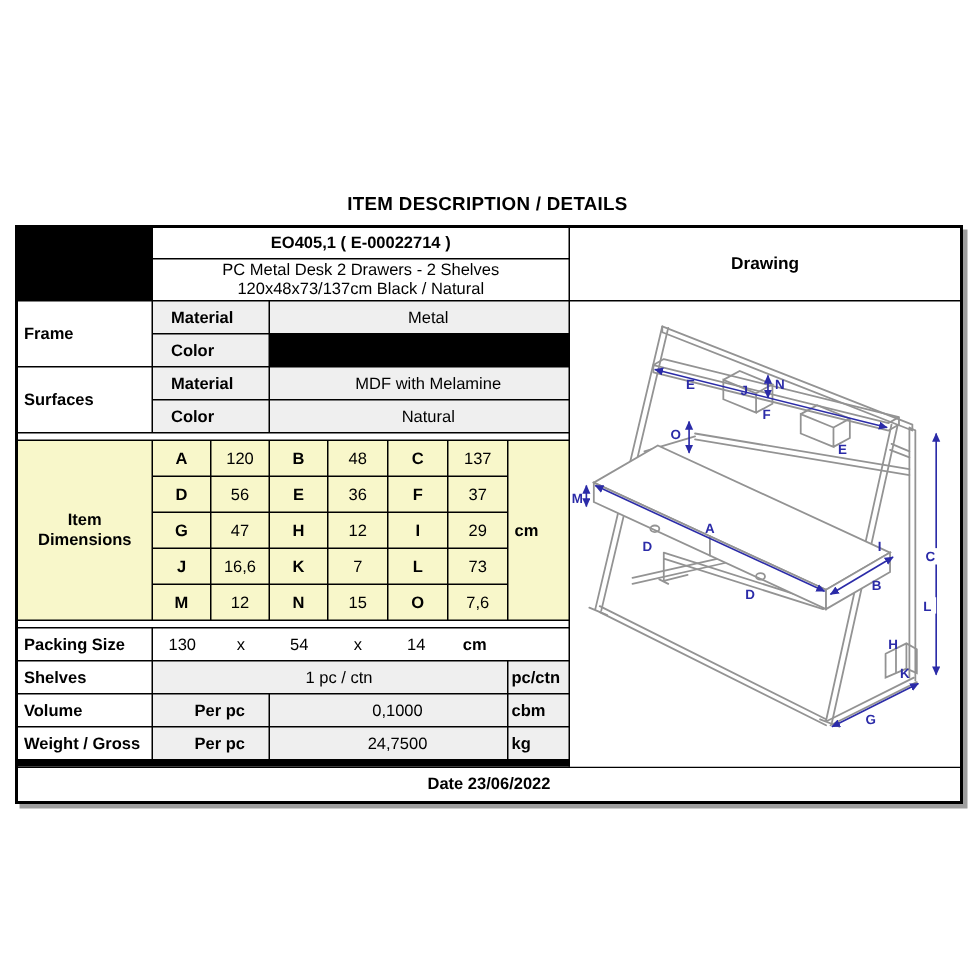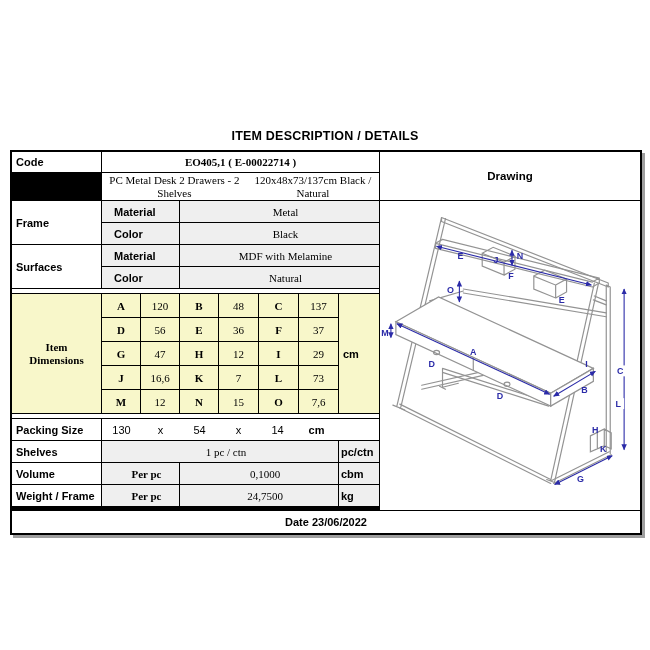--- a/index.html
+++ b/index.html
@@ -8,60 +8,58 @@
   html,body{margin:0;padding:0;}
   body{width:650px;height:650px;background:#ffffff;font-family:"Liberation Sans",sans-serif;color:#000;position:relative;overflow:hidden;}
   .title{position:absolute;top:129px;left:0;width:650px;text-align:center;font-size:12.5px;font-weight:bold;letter-spacing:.2px;}
   .sheet{position:absolute;left:10px;top:150px;width:628px;border:2px solid var(--border);background:#fff;box-shadow:3px 3px 0 #9e9e9e;}
   .body-row{display:flex;}
   .lt{display:grid;
       grid-template-columns:89px 38px 38px 38px 39px 39px 39px 40px;
       grid-template-rows:20px 27px 21px 21px 21px 21px 4px 23px 23px 23px 23px 23px 4px 21px 21px 21px 21px;
       gap:1px;background:var(--border);border-right:1px solid var(--border);}
   .cell{background:#fff;font-size:11px;display:flex;align-items:center;justify-content:flex-start;overflow:hidden;}
-  .c{justify-content:center;text-align:center;font-family:Liberation Serif, serif;}
+  .c{justify-content:center;text-align:center;}
   .b{font-weight:bold;}
   .pl{padding-left:4px;}
   .gray{background:var(--shade);padding-left:12px;}
   .yel{background:var(--yellow);}
   .sep{background:#ffffff;}
-  .desc-val{flex-direction:row;line-height:13px;justify-content:center;}
+  .desc-val{flex-direction:column;line-height:13px;justify-content:center;}
   .ps-vals{display:flex;}
   .ps-vals span{display:inline-block;width:39px;text-align:center;}
   .draw-panel{width:260px;background:#fff;}
   .draw-head{height:48px;border-bottom:1px solid var(--border);display:flex;align-items:center;justify-content:center;font-size:11.5px;font-weight:bold;}
   .date-bar{border-top:1px solid var(--border);height:22px;line-height:22px;text-align:center;font-size:11px;font-weight:bold;background:#fff;}
   svg .gl{stroke:var(--line_gray);stroke-width:1.2;fill:none;stroke-linecap:round;}
   svg .glf{stroke:var(--line_gray);stroke-width:1.2;fill:#ffffff;}
   svg .bl{stroke:var(--blue);stroke-width:1.1;fill:none;}
   svg text{fill:var(--blue);font-family:"Liberation Sans",sans-serif;font-size:9px;font-weight:bold;}
 </style>
 </head>
 <body>
 
 <div class="title">ITEM DESCRIPTION / DETAILS</div>
 
 <div class="sheet">
   <div class="body-row">
 
     <div class="lt">
 
-      <div class="cell b pl" style="grid-area:1/1/2/2">Code</div>
       <div class="cell b c" style="grid-area:1/2/2/9">EO405,1   ( E-00022714 )</div>
 
       <div class="cell c desc-val" style="grid-area:2/2/3/9">
         <div>PC Metal Desk 2 Drawers - 2 Shelves</div>
         <div>120x48x73/137cm Black / Natural</div>
       </div>
 
       <div class="cell b pl" style="grid-area:3/1/5/2">Frame</div>
       <div class="cell b pl gray" style="grid-area:3/2/4/4">Material</div>
       <div class="cell c gray" style="grid-area:3/4/4/9">Metal</div>
       <div class="cell b pl gray" style="grid-area:4/2/5/4">Color</div>
-      <div class="cell c gray" style="grid-area:4/4/5/9">Black</div>
 
       <div class="cell b pl" style="grid-area:5/1/7/2">Surfaces</div>
       <div class="cell b pl gray" style="grid-area:5/2/6/4">Material</div>
       <div class="cell c gray" style="grid-area:5/4/6/9">MDF with Melamine</div>
       <div class="cell b pl gray" style="grid-area:6/2/7/4">Color</div>
       <div class="cell c gray" style="grid-area:6/4/7/9">Natural</div>
 
       <div class="cell sep" style="grid-area:7/1/8/9"></div>
 
       <div class="cell b c yel" style="grid-area:8/1/13/2;text-align:center;line-height:13px;padding:0 8px">Item Dimensions</div>
@@ -111,21 +109,21 @@
 
       <div class="cell b pl" style="grid-area:15/1/16/2">Shelves</div>
       <div class="cell c gray" style="grid-area:15/2/16/8">1 pc / ctn</div>
       <div class="cell b gray" style="grid-area:15/8/16/9;padding-left:2px">pc/ctn</div>
 
       <div class="cell b pl" style="grid-area:16/1/17/2">Volume</div>
       <div class="cell b c gray" style="grid-area:16/2/17/4">Per pc</div>
       <div class="cell c gray" style="grid-area:16/4/17/8">0,1000</div>
       <div class="cell b gray" style="grid-area:16/8/17/9;padding-left:2px">cbm</div>
 
-      <div class="cell b pl" style="grid-area:17/1/18/2">Weight / Frame</div>
+      <div class="cell b pl" style="grid-area:17/1/18/2">Weight / Gross</div>
       <div class="cell b c gray" style="grid-area:17/2/18/4">Per pc</div>
       <div class="cell c gray" style="grid-area:17/4/18/8">24,7500</div>
       <div class="cell b gray" style="grid-area:17/8/18/9;padding-left:2px">kg</div>
     </div>
 
     <div class="draw-panel">
       <div class="draw-head">Drawing</div>
       <svg width="260" height="305" viewBox="0 0 262 306">
         <defs>
           <marker id="ah" markerWidth="6" markerHeight="6" refX="5" refY="2.5" orient="auto-start-reverse">

